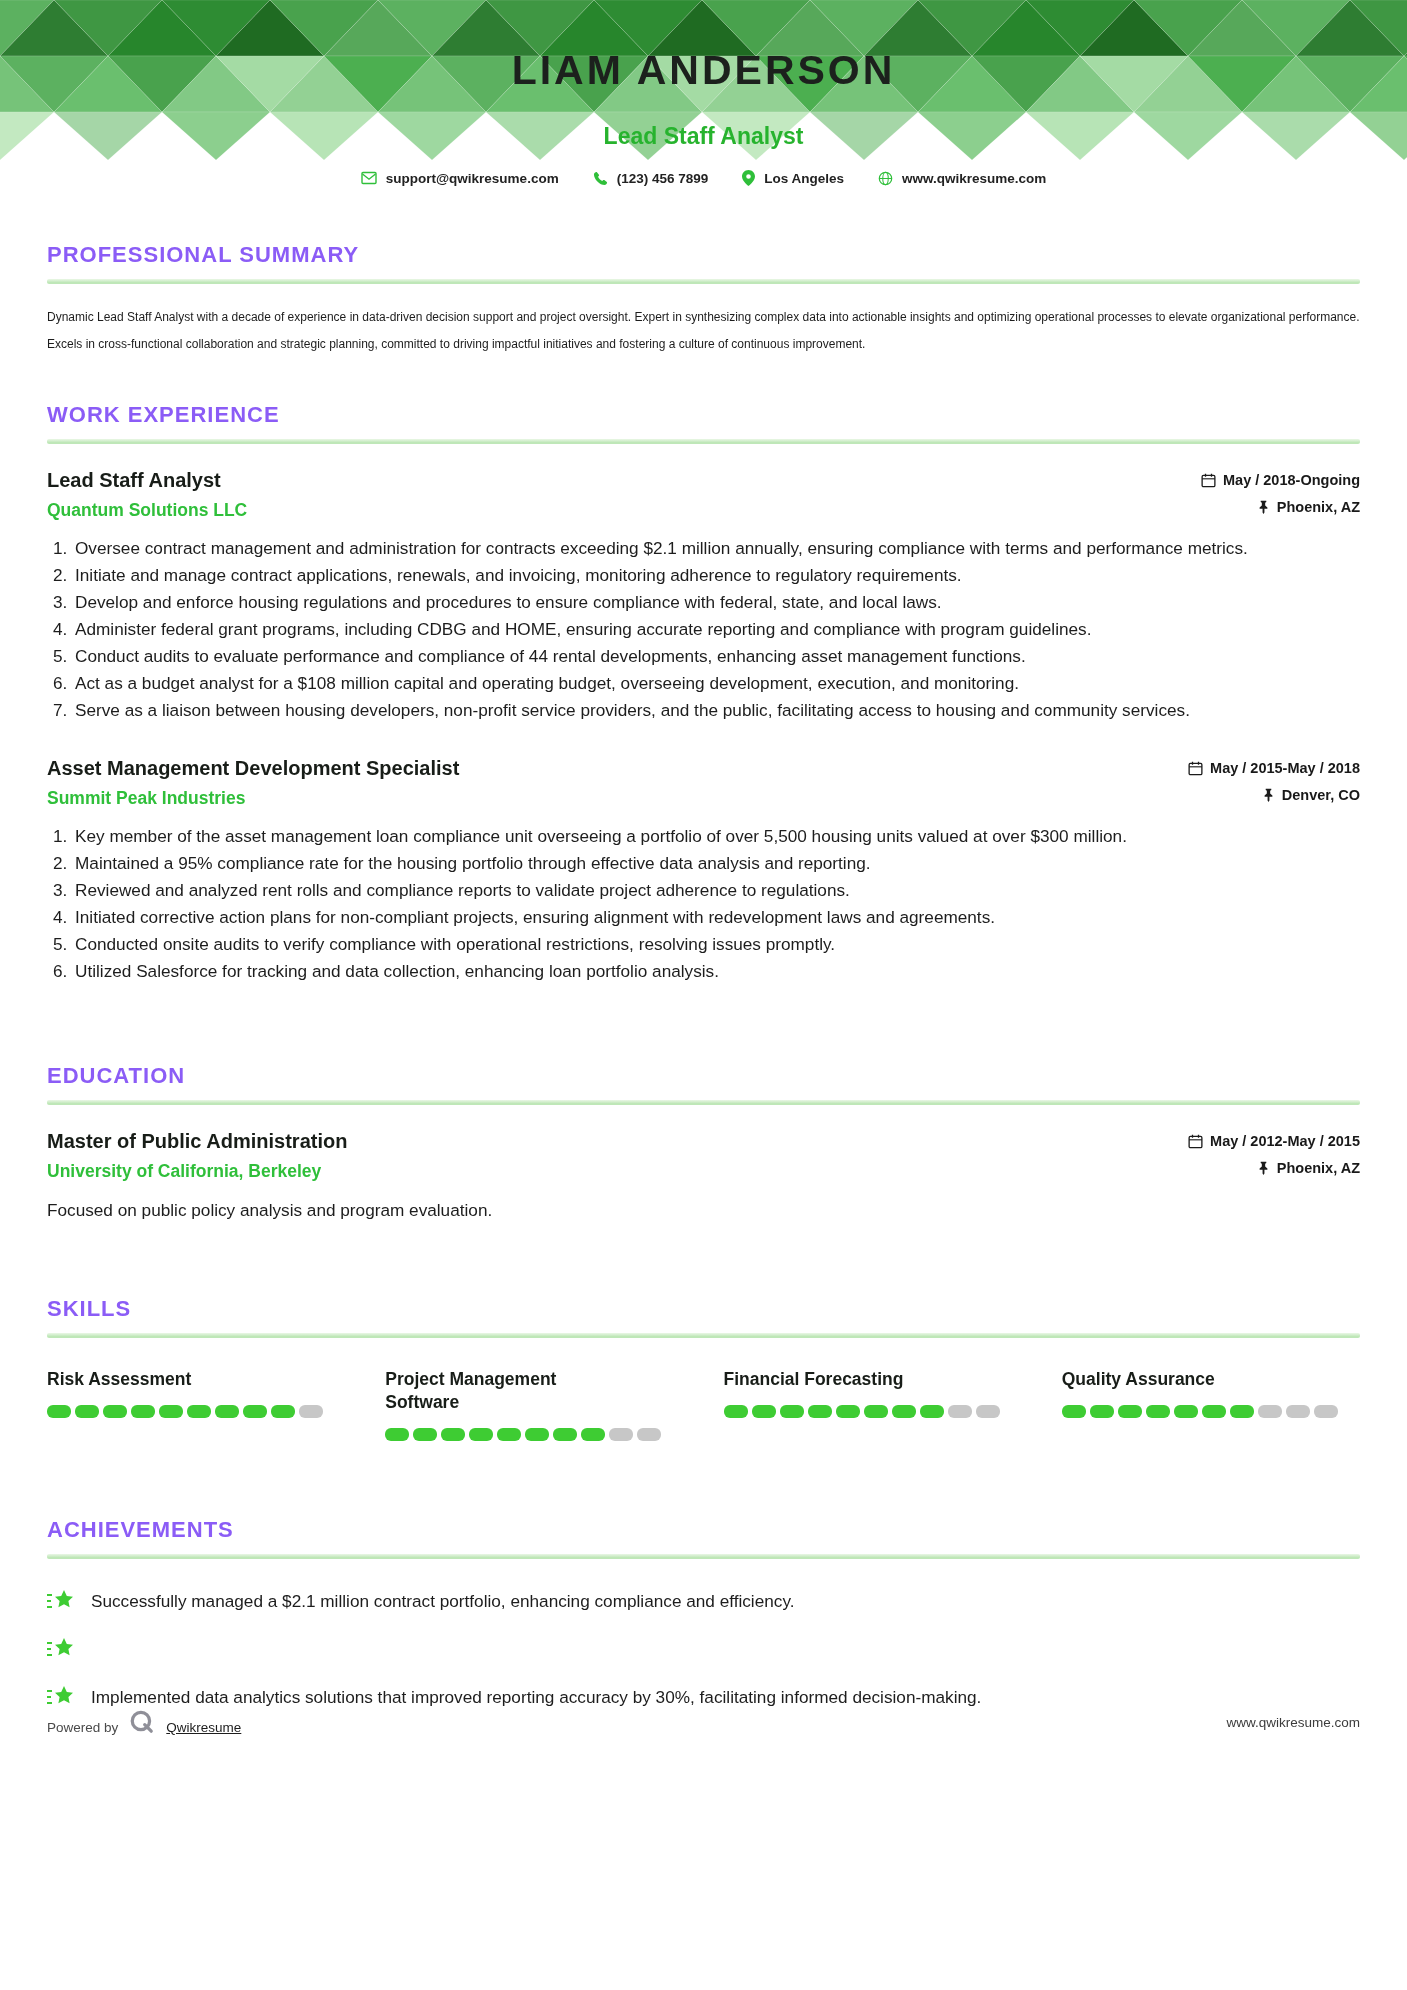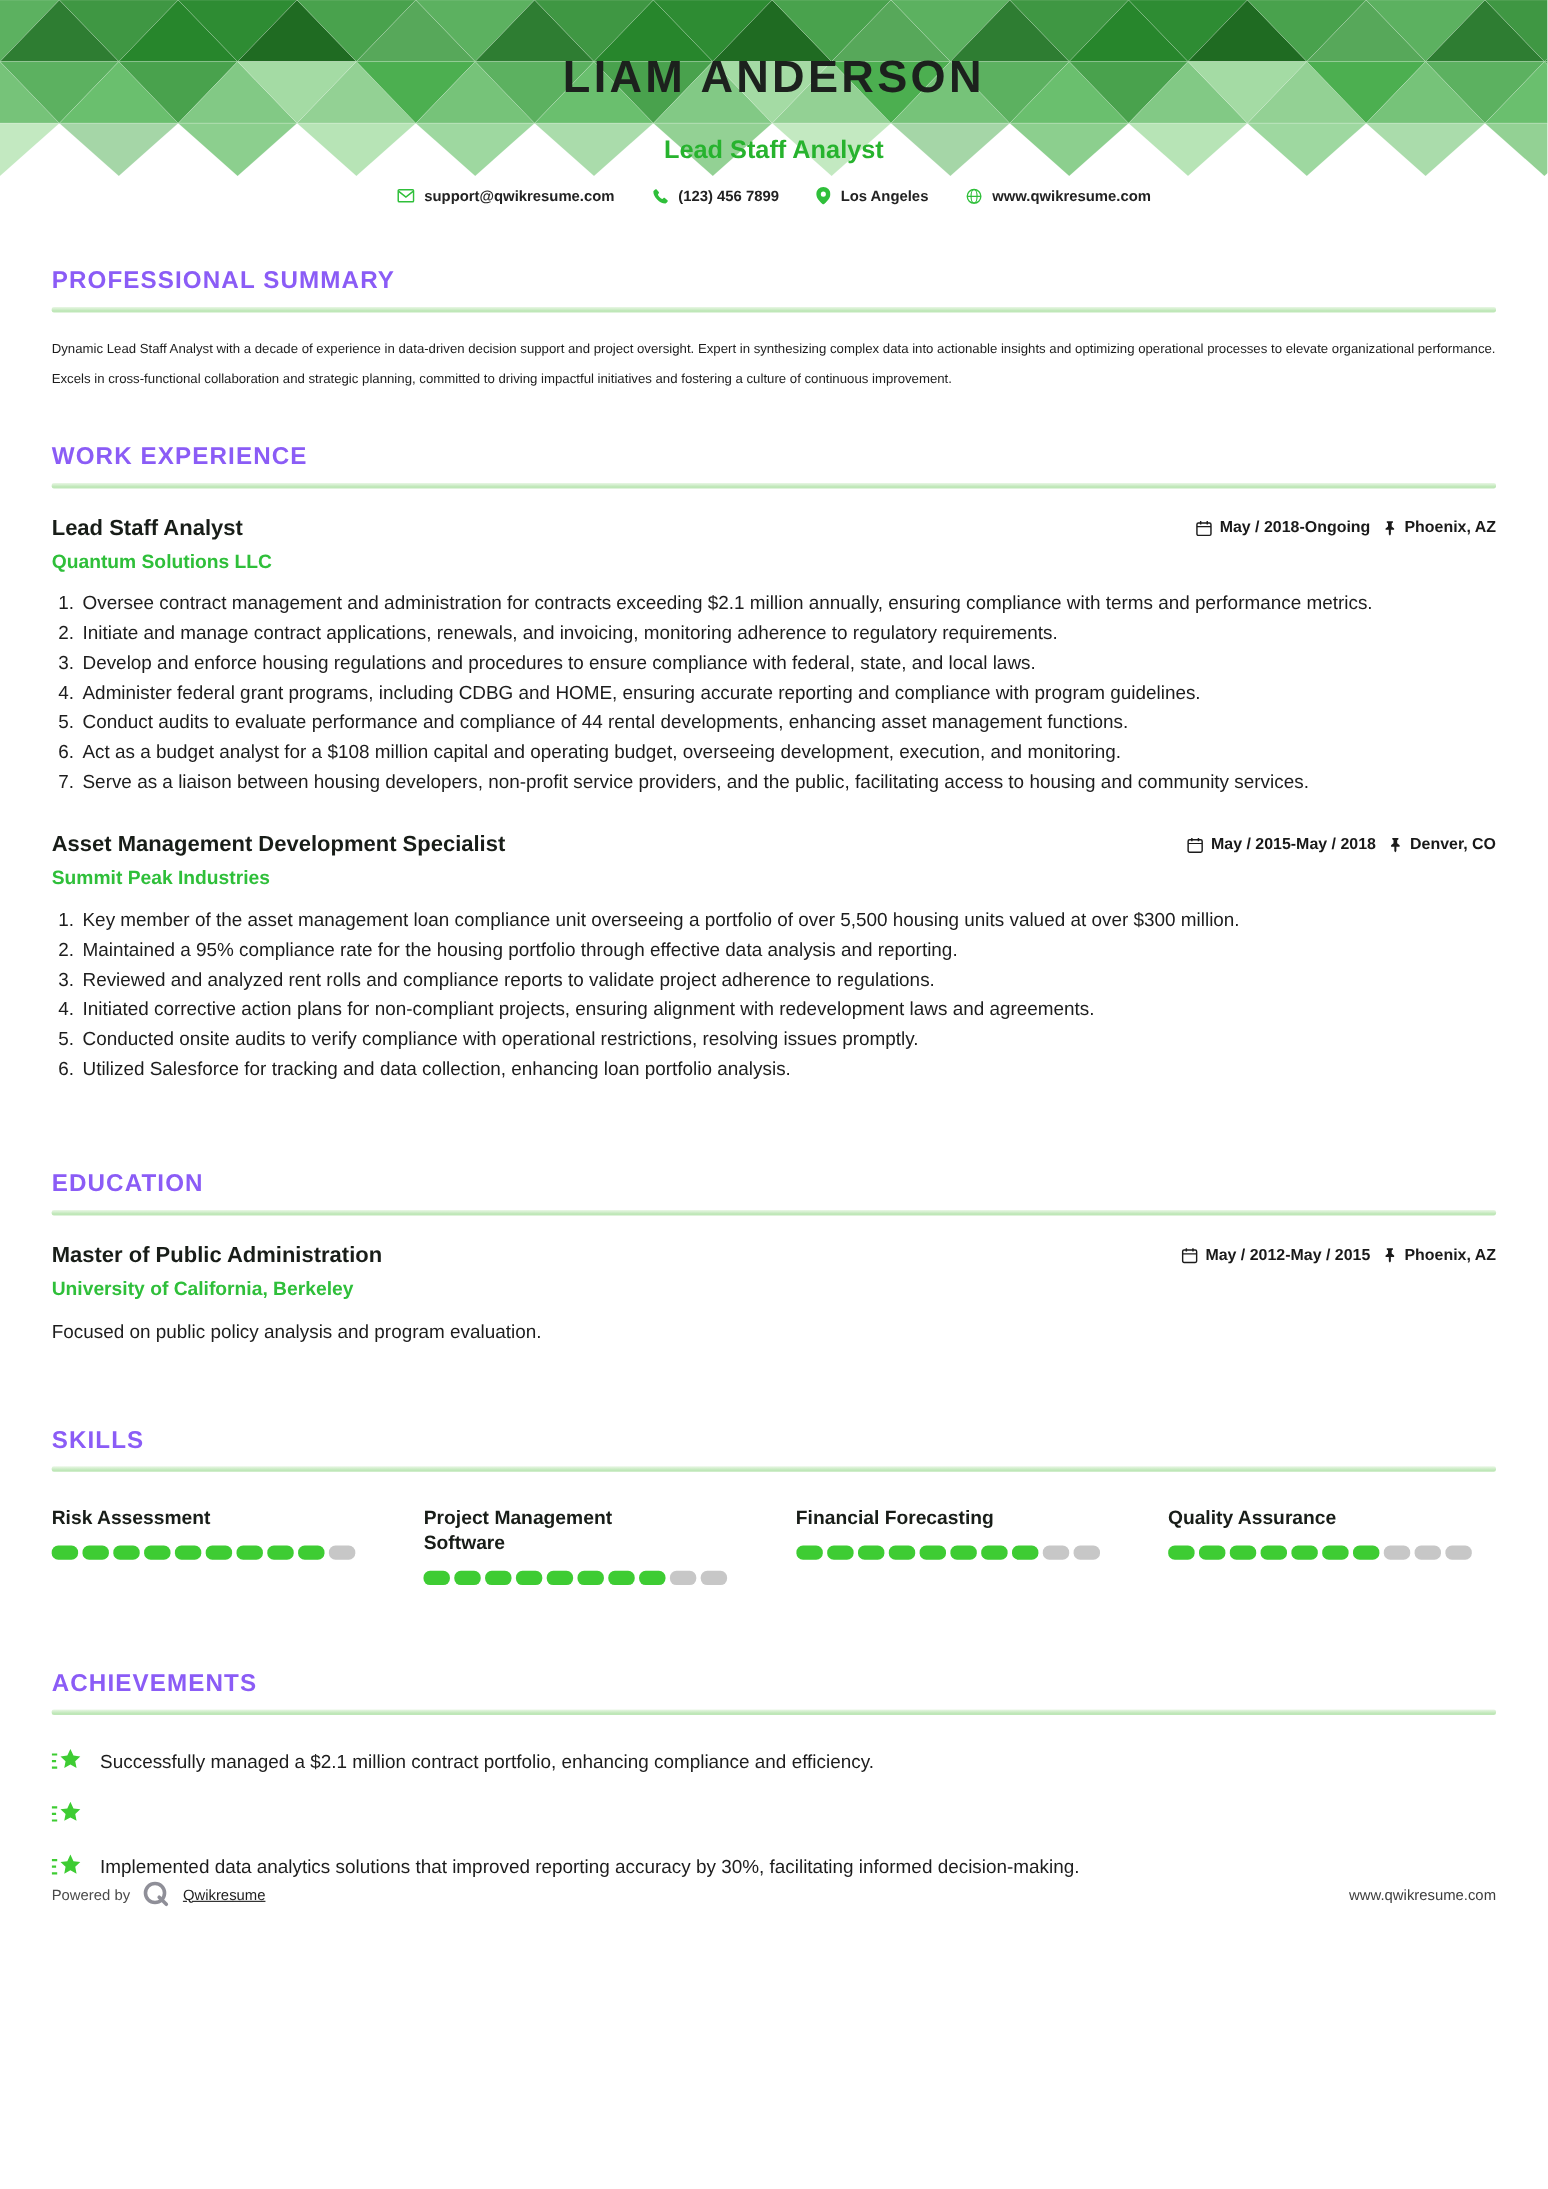--- a/index.html
+++ b/index.html
@@ -38,21 +38,21 @@
     font-weight:700;letter-spacing:1px;color:#8b5cf6;
   }
   .rule{height:5px;margin-top:12px;border-radius:2px;
     background:linear-gradient(180deg,#eaf7e6 0%,var(--rule) 70%)}
   .summary-text{margin-top:20px;font-size:12px;line-height:27px;color:var(--ink)}
   .job{margin-top:26px}
   .job + .job{margin-top:34px}
   .job-head{display:flex;justify-content:space-between;align-items:flex-start}
   .role{font-size:20px;line-height:20px;font-weight:700;color:#181d18}
   .company{margin-top:10px;font-size:17.5px;line-height:21px;font-weight:700;color:var(--accent)}
-  .head-right{display:flex;flex-direction:row;align-items:flex-end;gap:11px;padding-top:2px}
+  .head-right{display:flex;flex-direction:column;align-items:flex-end;gap:11px;padding-top:2px}
   .meta{display:flex;align-items:center;gap:7px;font-size:14.5px;font-weight:700;color:#191919}
   .meta svg{display:block}
   ol.bullets{margin-top:14px;padding-left:25px;font-size:17.2px;line-height:27px}
   ol.bullets li{padding-left:3px}
   .edu-desc{margin-top:15px;font-size:17.2px;line-height:27px}
   
   .skills-grid{margin-top:30px;display:grid;grid-template-columns:repeat(4,1fr);column-gap:40px}
   .skill-name{font-size:17.5px;line-height:23px;font-weight:700;max-width:220px;color:#181d18}
   .dots{display:flex;gap:4px;margin-top:14px}
   .dot{width:24px;height:13px;border-radius:6px;flex:none}
@@ -60,21 +60,21 @@
   .dot.off{background:var(--dot-off)}
   
   .ach-list{margin-top:30px;display:flex;flex-direction:column;gap:24px}
   .ach{display:flex;align-items:center;gap:16px;font-size:17.2px;line-height:24px}
   .ach svg{flex:none;display:block}
   
   footer{
     margin-top:auto;flex:none;display:flex;justify-content:space-between;align-items:center;
     padding:0 47px 52px;font-size:13.5px;color:#4a4a4a;
   }
-  .brand{display:flex;align-items:center;gap:11px}
+  .brand{display:flex;align-items:flex-end;gap:11px}
   .brand-link{color:#1d1d1d;text-decoration:underline;cursor:pointer}
   .site-link{color:#3c3c3c;cursor:pointer}
 </style>
 </head>
 <body>
 
 <div class="page">
 
   <header>
     <svg id="mosaic" viewBox="0 0 1407 162" preserveAspectRatio="none">

